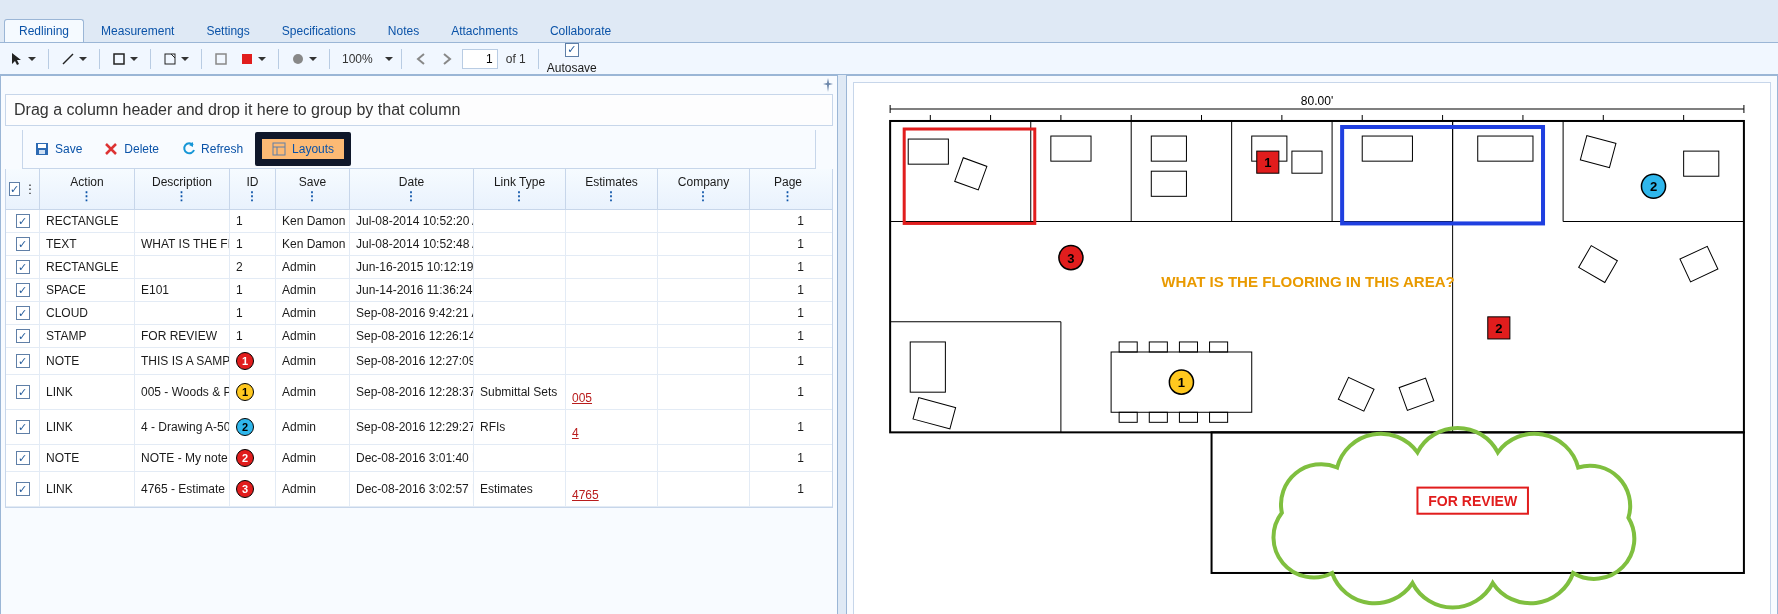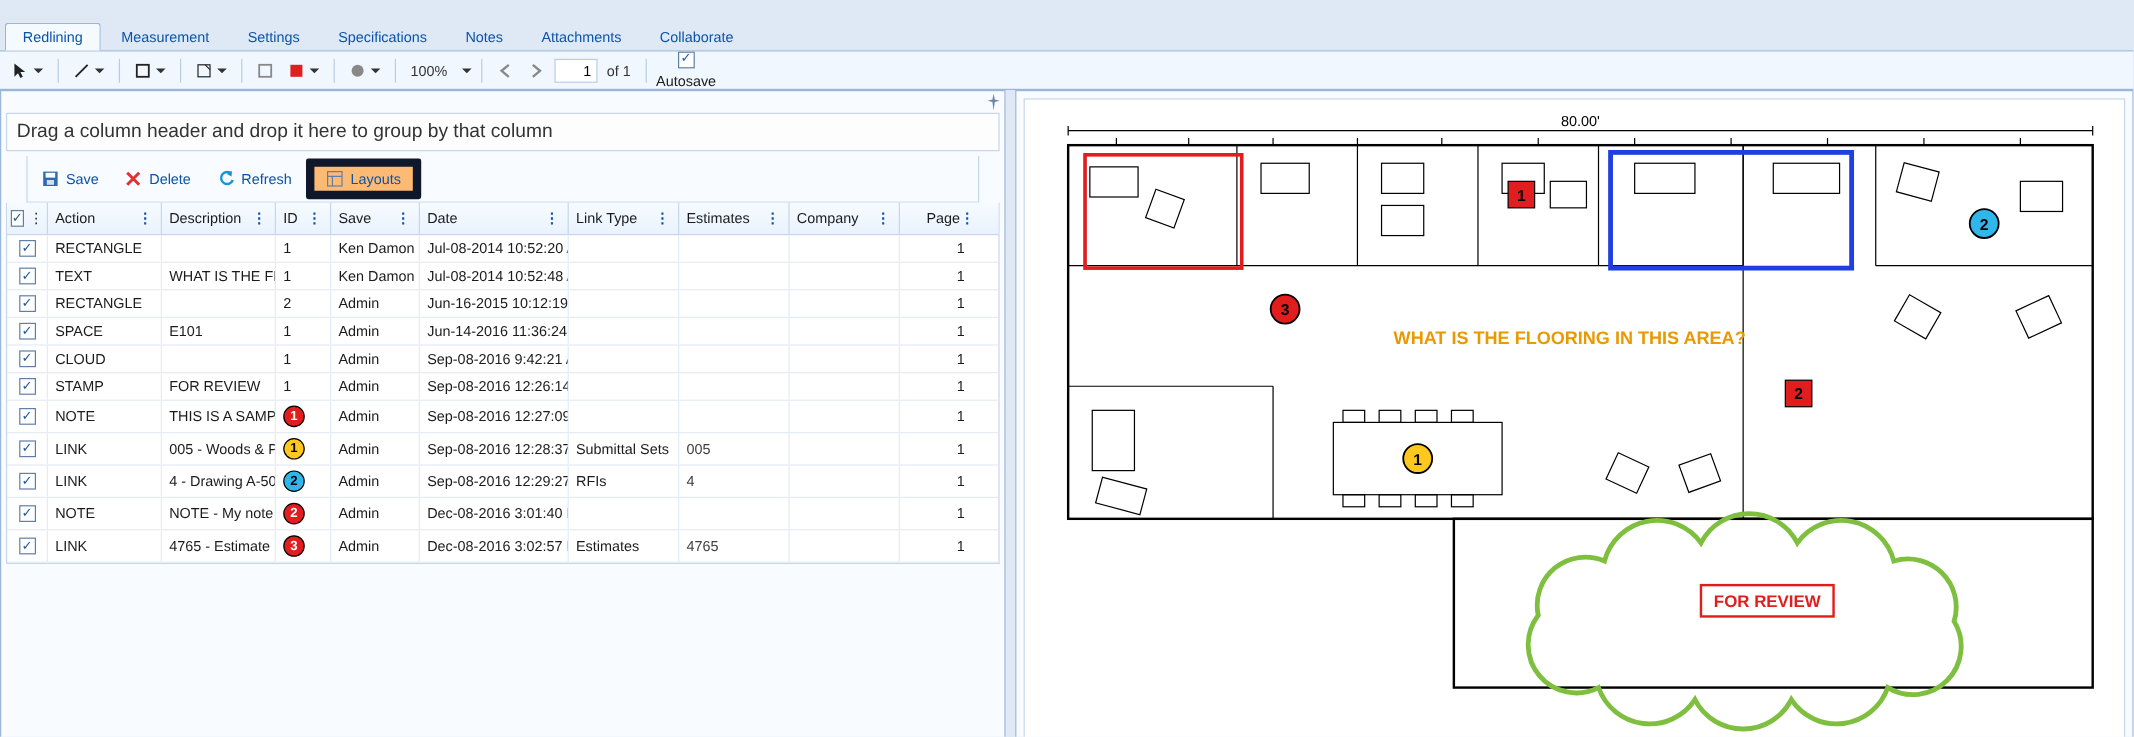--- a/index.html
+++ b/index.html
@@ -153,21 +153,21 @@
     background: linear-gradient(#f6fbff,#e9f2fd);
     border-bottom:1px solid #c7d6ea;
   }
   .gh-cell {
     display:flex; align-items:center; justify-content:space-between;
     padding: 6px 6px;
     border-right:1px solid #c7d6ea;
     color:#1b1b1b;
     font-size:12px;
     cursor:pointer;
-    white-space:nowrap; overflow:hidden;
+    white-space:nowrap; overflow:hidden;flex-direction:column;
   }
   .gh-cell .menu-dots {
     color:#0b53a8; font-weight:bold; letter-spacing:1px;
   }
   .gh-cell:last-child { border-right:none;margin-left:16px; }
   .gh-check {
     display:flex; align-items:center; justify-content:center;
     padding:4px;
     border-right:1px solid #c7d6ea;
   }
@@ -177,21 +177,21 @@
   }
   .g-cell {
     padding: 4px 6px;
     border-right:1px solid #e3ebf5;
     font-size:12px;
     white-space:nowrap; overflow:hidden; text-overflow:ellipsis;
     display:flex; align-items:center;
   }
   .g-cell:last-child { border-right:none; justify-content:flex-end; }
   .g-cell.page { justify-content:flex-end; }
-  .g-cell a { color:#404040; cursor:pointer;}
+  .g-cell a { color:#b91c1c; text-decoration:underline; cursor:pointer;margin-top:12px;}
   .rowchk {
     display:flex; align-items:center; justify-content:center;
     border-right:1px solid #e3ebf5;
   }
   .chk {
     width:14px; height:14px; border:1px solid #5f7fa7; background:#fff;
     display:inline-flex; align-items:center; justify-content:center;
     cursor:pointer;
   }
   .chk.checked::after { content:"✓"; font-size:11px; color:#235a9a; line-height:1;}

